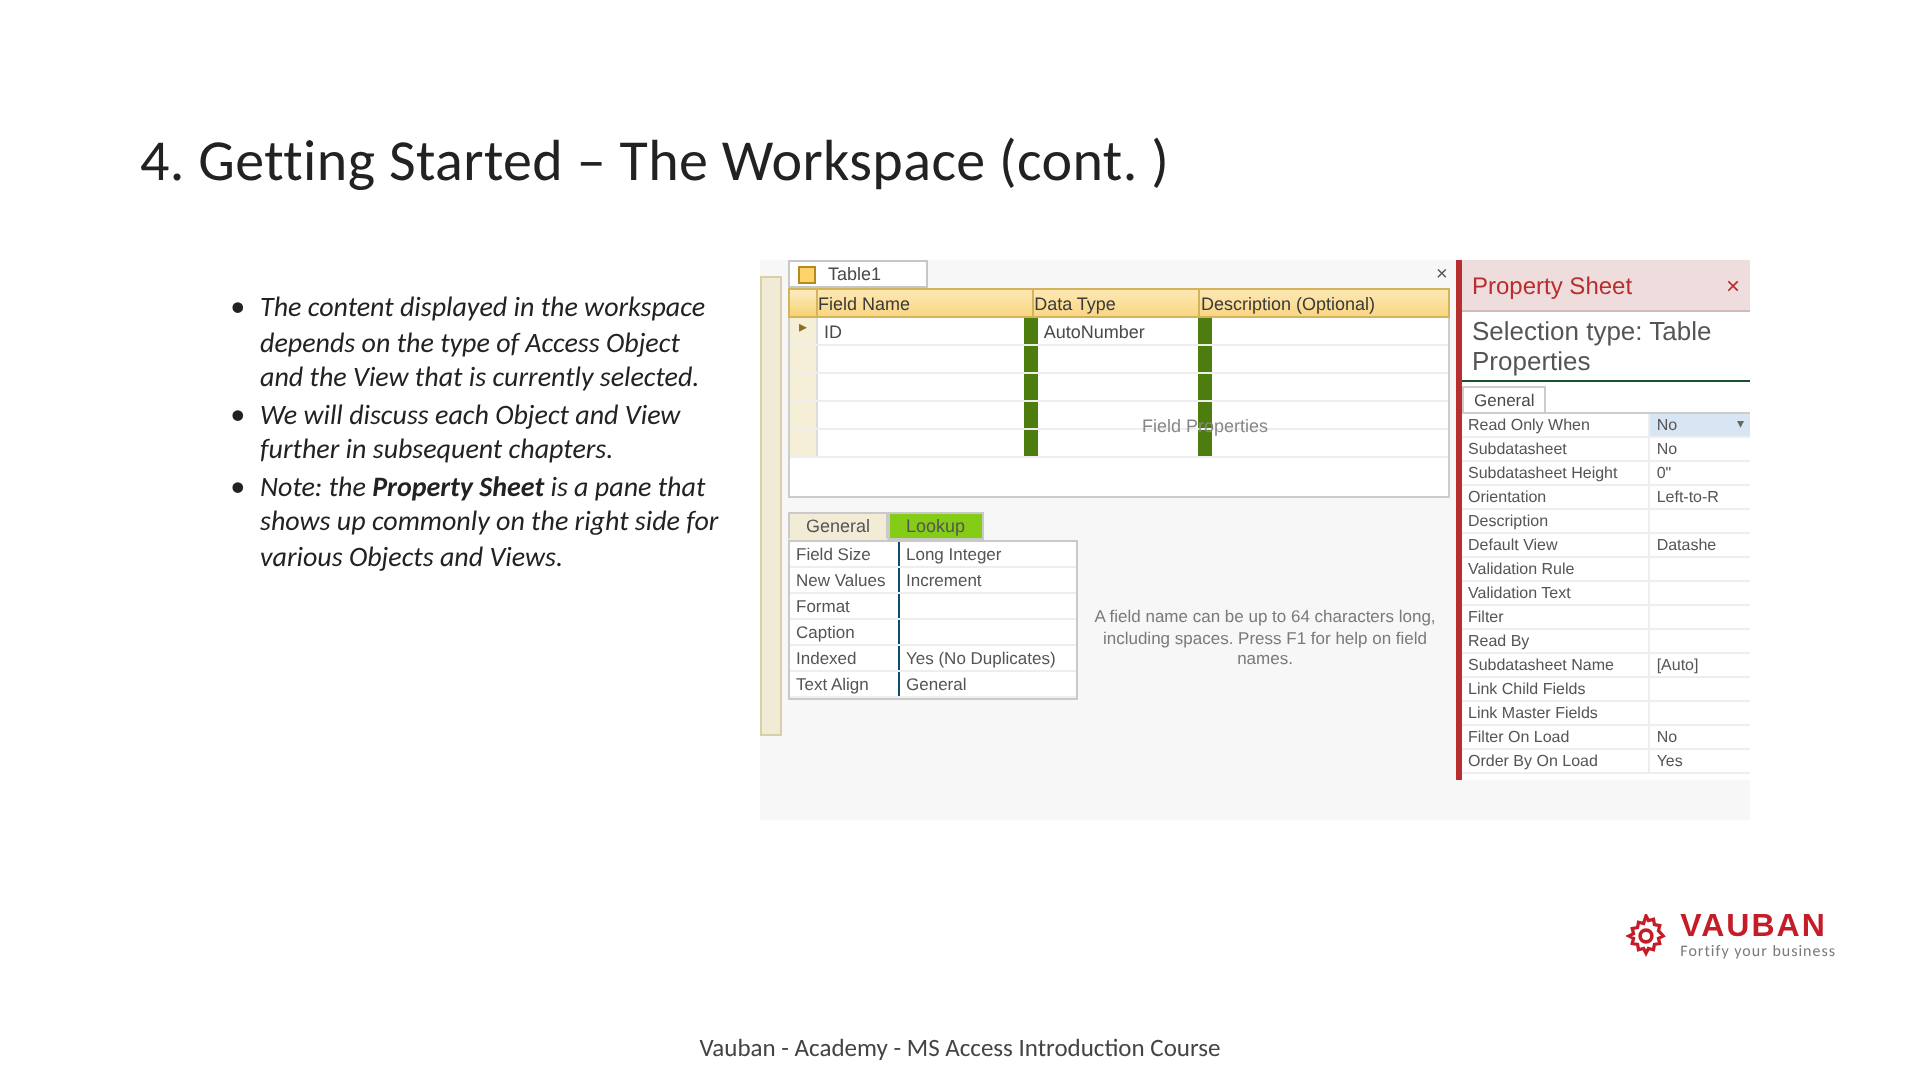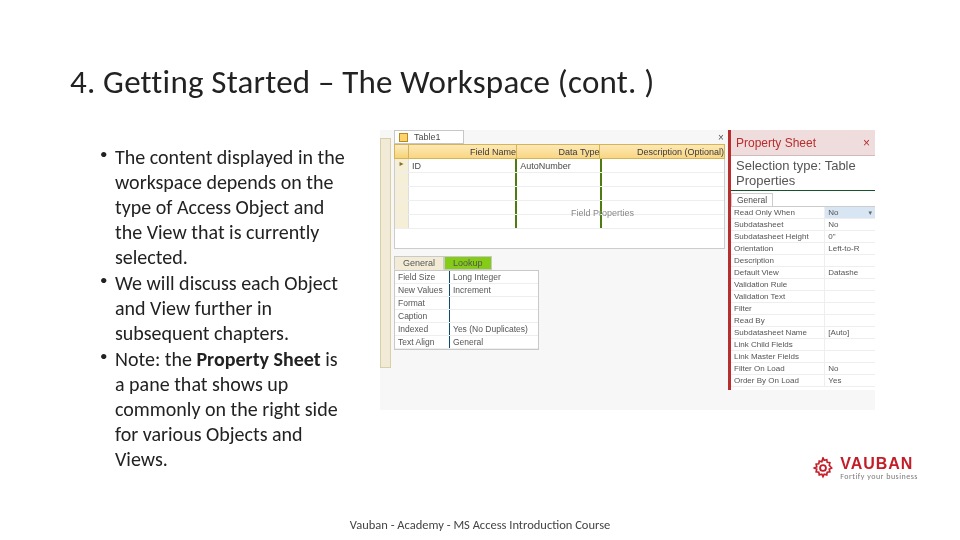--- a/index.html
+++ b/index.html
@@ -6,30 +6,31 @@
   body {
     width: 960px; height: 540px;
     font-family: Calibri, "Segoe UI", Arial, sans-serif;
     background: #fff;
     position: relative;
     color: #222;
   }
   .title {
     position: absolute;
     left: 70px; top: 62px;
-    font-size: 33px;
+    font-size: 29px;
     font-weight: 400;
     letter-spacing: 0.2px;
   }
   .content-area {
     position: absolute;
-    left: 100px; top: 145px;
+    left: 115px; top: 145px;
     width: 248px;
-    font-size: 20px;
+    font-size: 14px;
     line-height: 1.25;
+    font-style: italic;
   }
   .content-area ul { list-style: none; }
   .content-area li { position: relative; padding-left: 15px; margin-bottom: 1px; }
   .content-area li::before {
     content: "•";
     position: absolute; left: 0; top: 0;
     font-size: 15px;
   }
   b { font-weight: 700; }
 
@@ -60,30 +61,30 @@
     position: absolute; top: 2px;
     font-size: 10px; color: #555;
   }
   .grid-head {
     position: absolute; left: 14px; top: 14px; right: 150px; height: 15px;
     display: flex;
     background: linear-gradient(#fde8b4,#f9d684);
     border: 1px solid #d3b45a;
   }
   .grid-head .sel { width: 14px; border-right: 1px solid #d3b45a; background: linear-gradient(#fdecc2,#f6d374);}
-  .grid-head .col { flex: 1; text-align: right; line-height: 14px; border-right: 1px solid #d3b45a; color: #3a3a3a;}
+  .grid-head .col { flex: 1; text-align: left; line-height: 14px; border-right: 1px solid #d3b45a; color: #3a3a3a;}
   .grid-head .col:nth-child(2){flex:1.3}
   .grid-head .col:last-child{flex:1.5;border-right:none}
   .grid-body {
     position: absolute; left: 14px; top: 29px; right: 150px; height: 90px;
     background: #fff; border: 1px solid #ccc; border-top: none;
   }
   .gr-row { display: flex; height: 14px; border-bottom: 1px solid #eee;}
   .gr-row .sel { width: 14px; border-right: 1px solid #ddd; background:#f5efd8; text-align:center; font-size:8px; color:#8a6f1f;}
-  .gr-row .cell { flex:1; padding:0 3px; border-right:2px solid #4d7c0f; line-height:14px; overflow:hidden;}
+  .gr-row .cell { flex:1; padding:0 3px; border-right:7px solid #4d7c0f; line-height:14px; overflow:hidden;}
   .gr-row .cell:nth-child(2){flex:1.3}
   .gr-row .cell:last-child{flex:1.5;border-right:none}
   .hint1 {
     position: absolute; left: 110px; top: 78px; right: 160px;
     text-align: center; color: #888; font-size: 9px;
   }
   .hint2 {
     position: absolute; left: 160px; top: 173px; width: 185px;
     text-align: center; color: #7a7a7a; font-size: 8.5px; line-height: 1.25;
   }
@@ -211,20 +212,21 @@
         <div class="cell"></div>
       </div>
     <div class="gr-row">
         <div class="sel"></div>
         <div class="cell"></div>
         <div class="cell"></div>
         <div class="cell"></div>
       </div>
   </div>
   <div class="hint1">Field Properties</div>
+  <div class="hint2">A field name can be up to 64 characters long, including spaces. Press F1 for help on field names.</div>
 
   <div class="tabs2">
     <span class="active">General</span>
     <span>Lookup</span>
   </div>
   <div class="prop-lower" id="lower-grid">
       <div class="prow">
         <div class="pl">Field Size</div>
         <div class="pv">Long Integer</div>
       </div>

